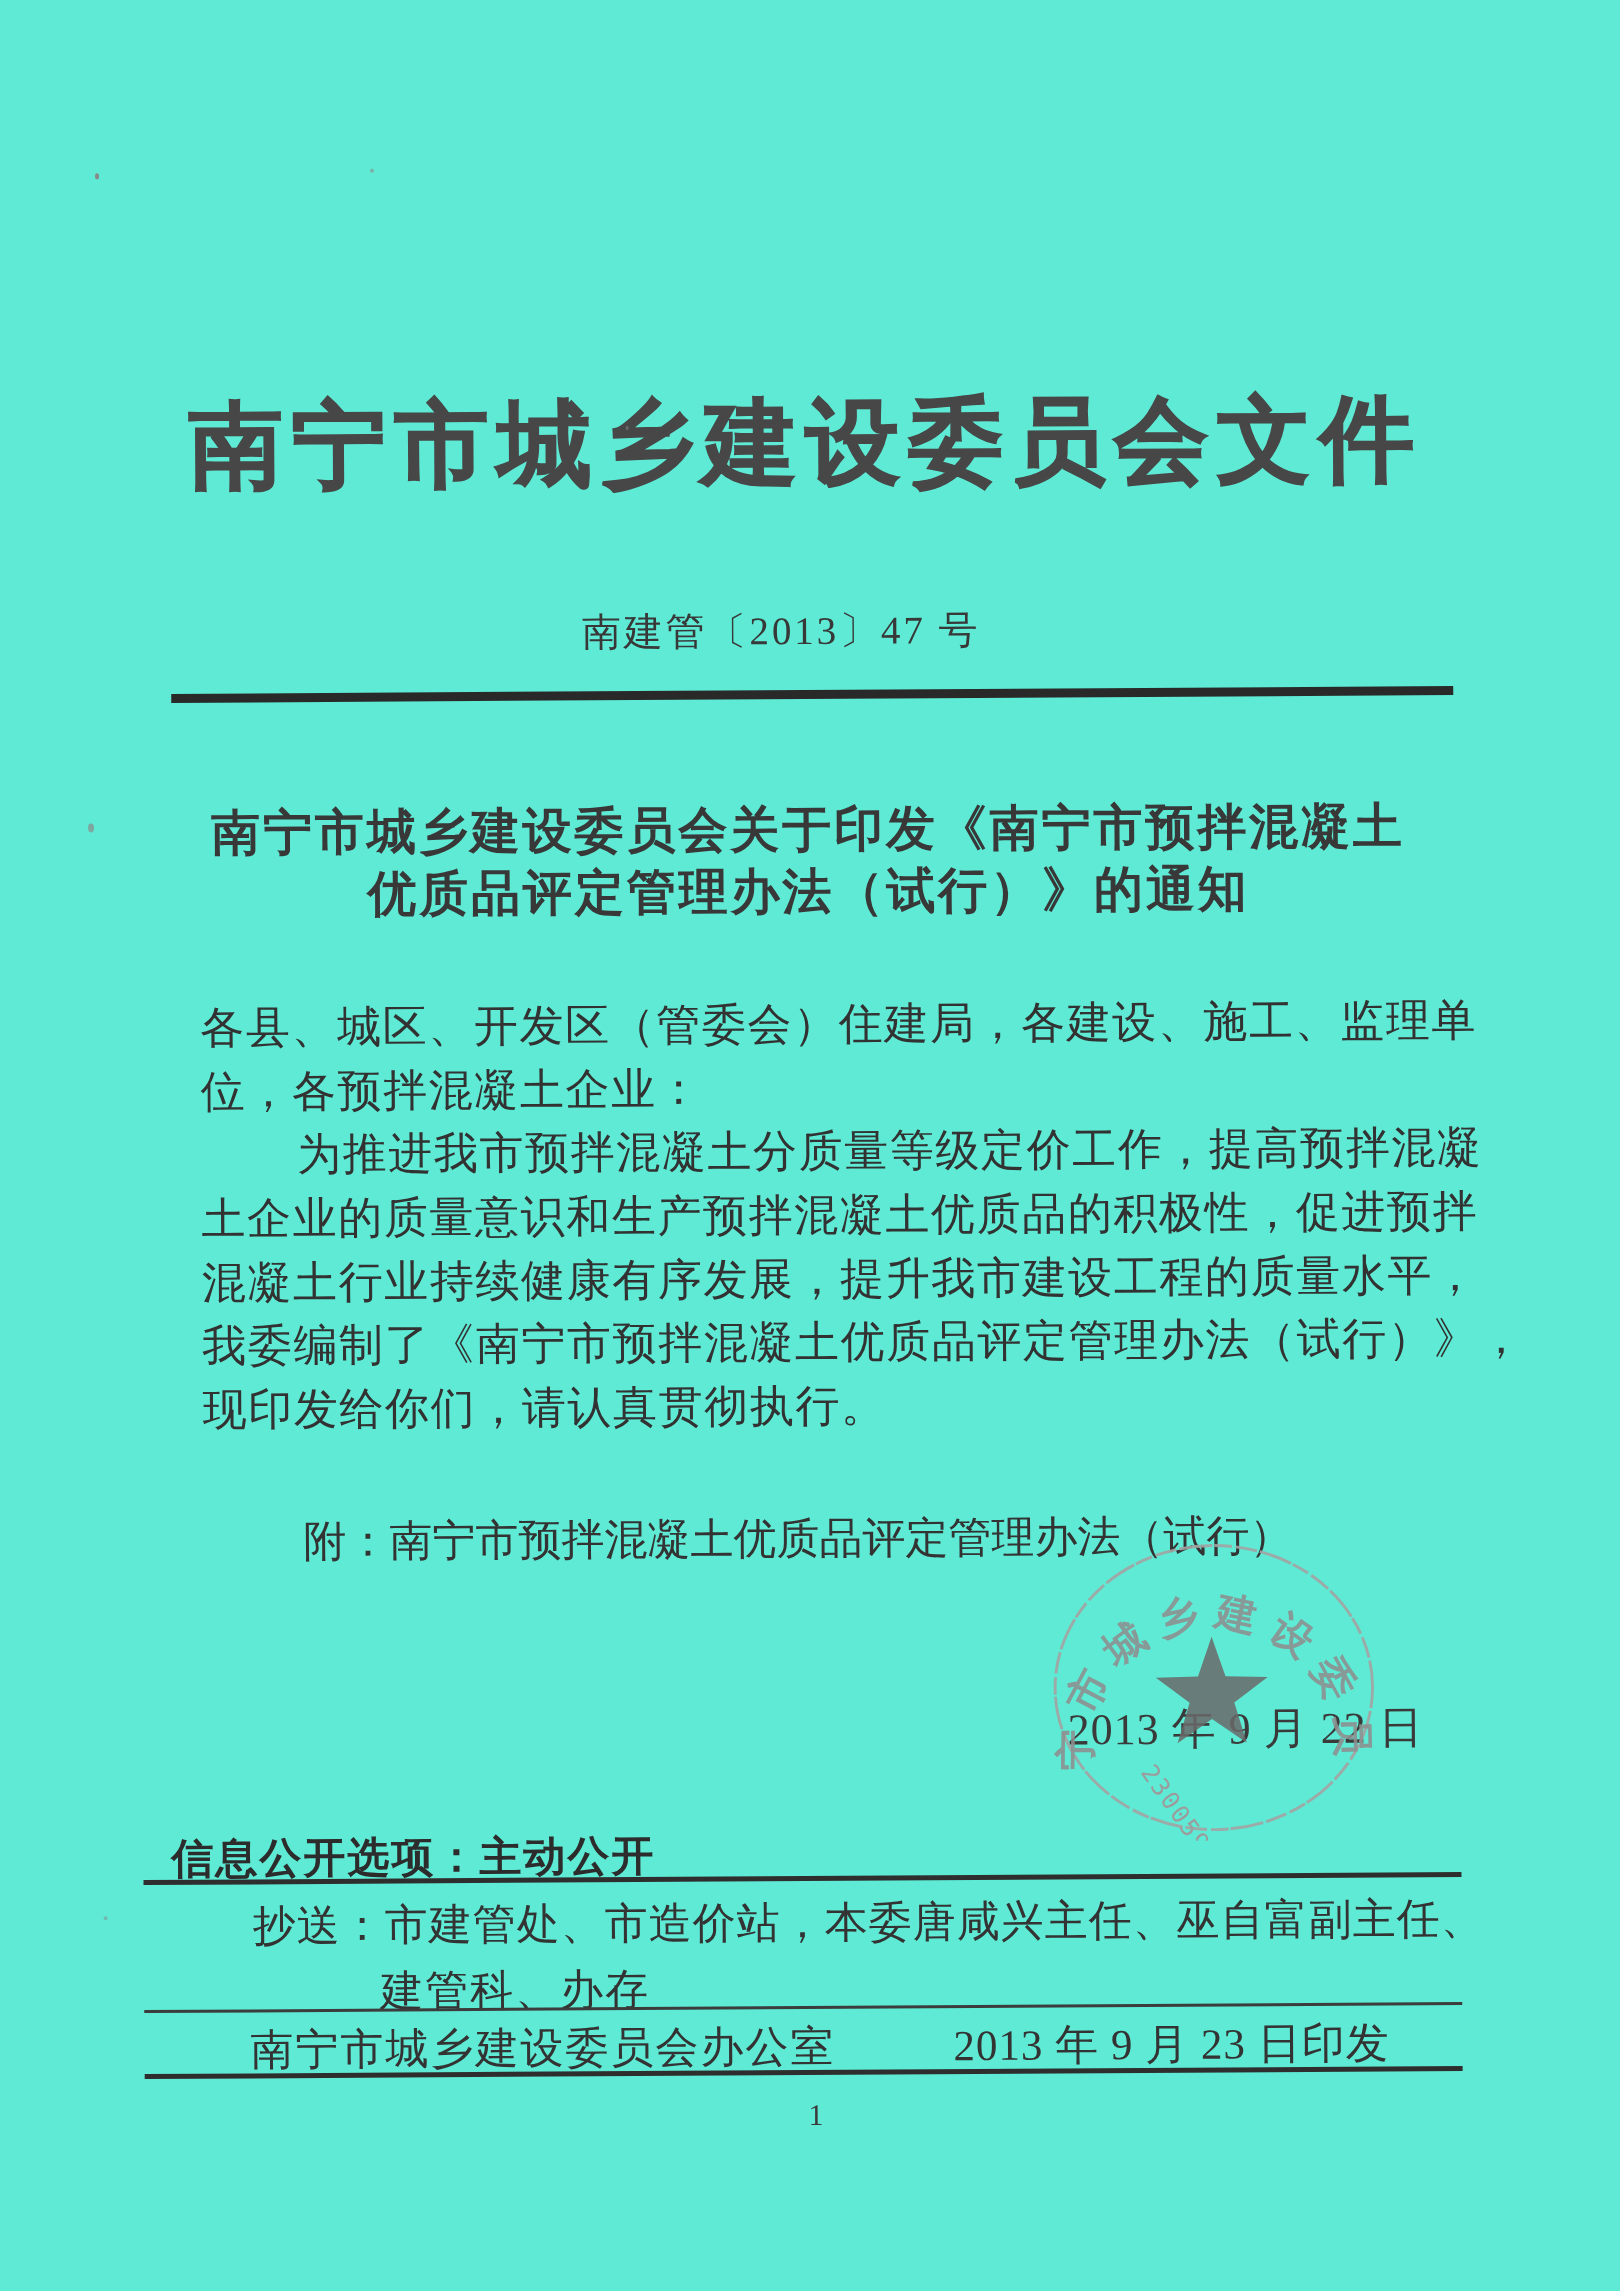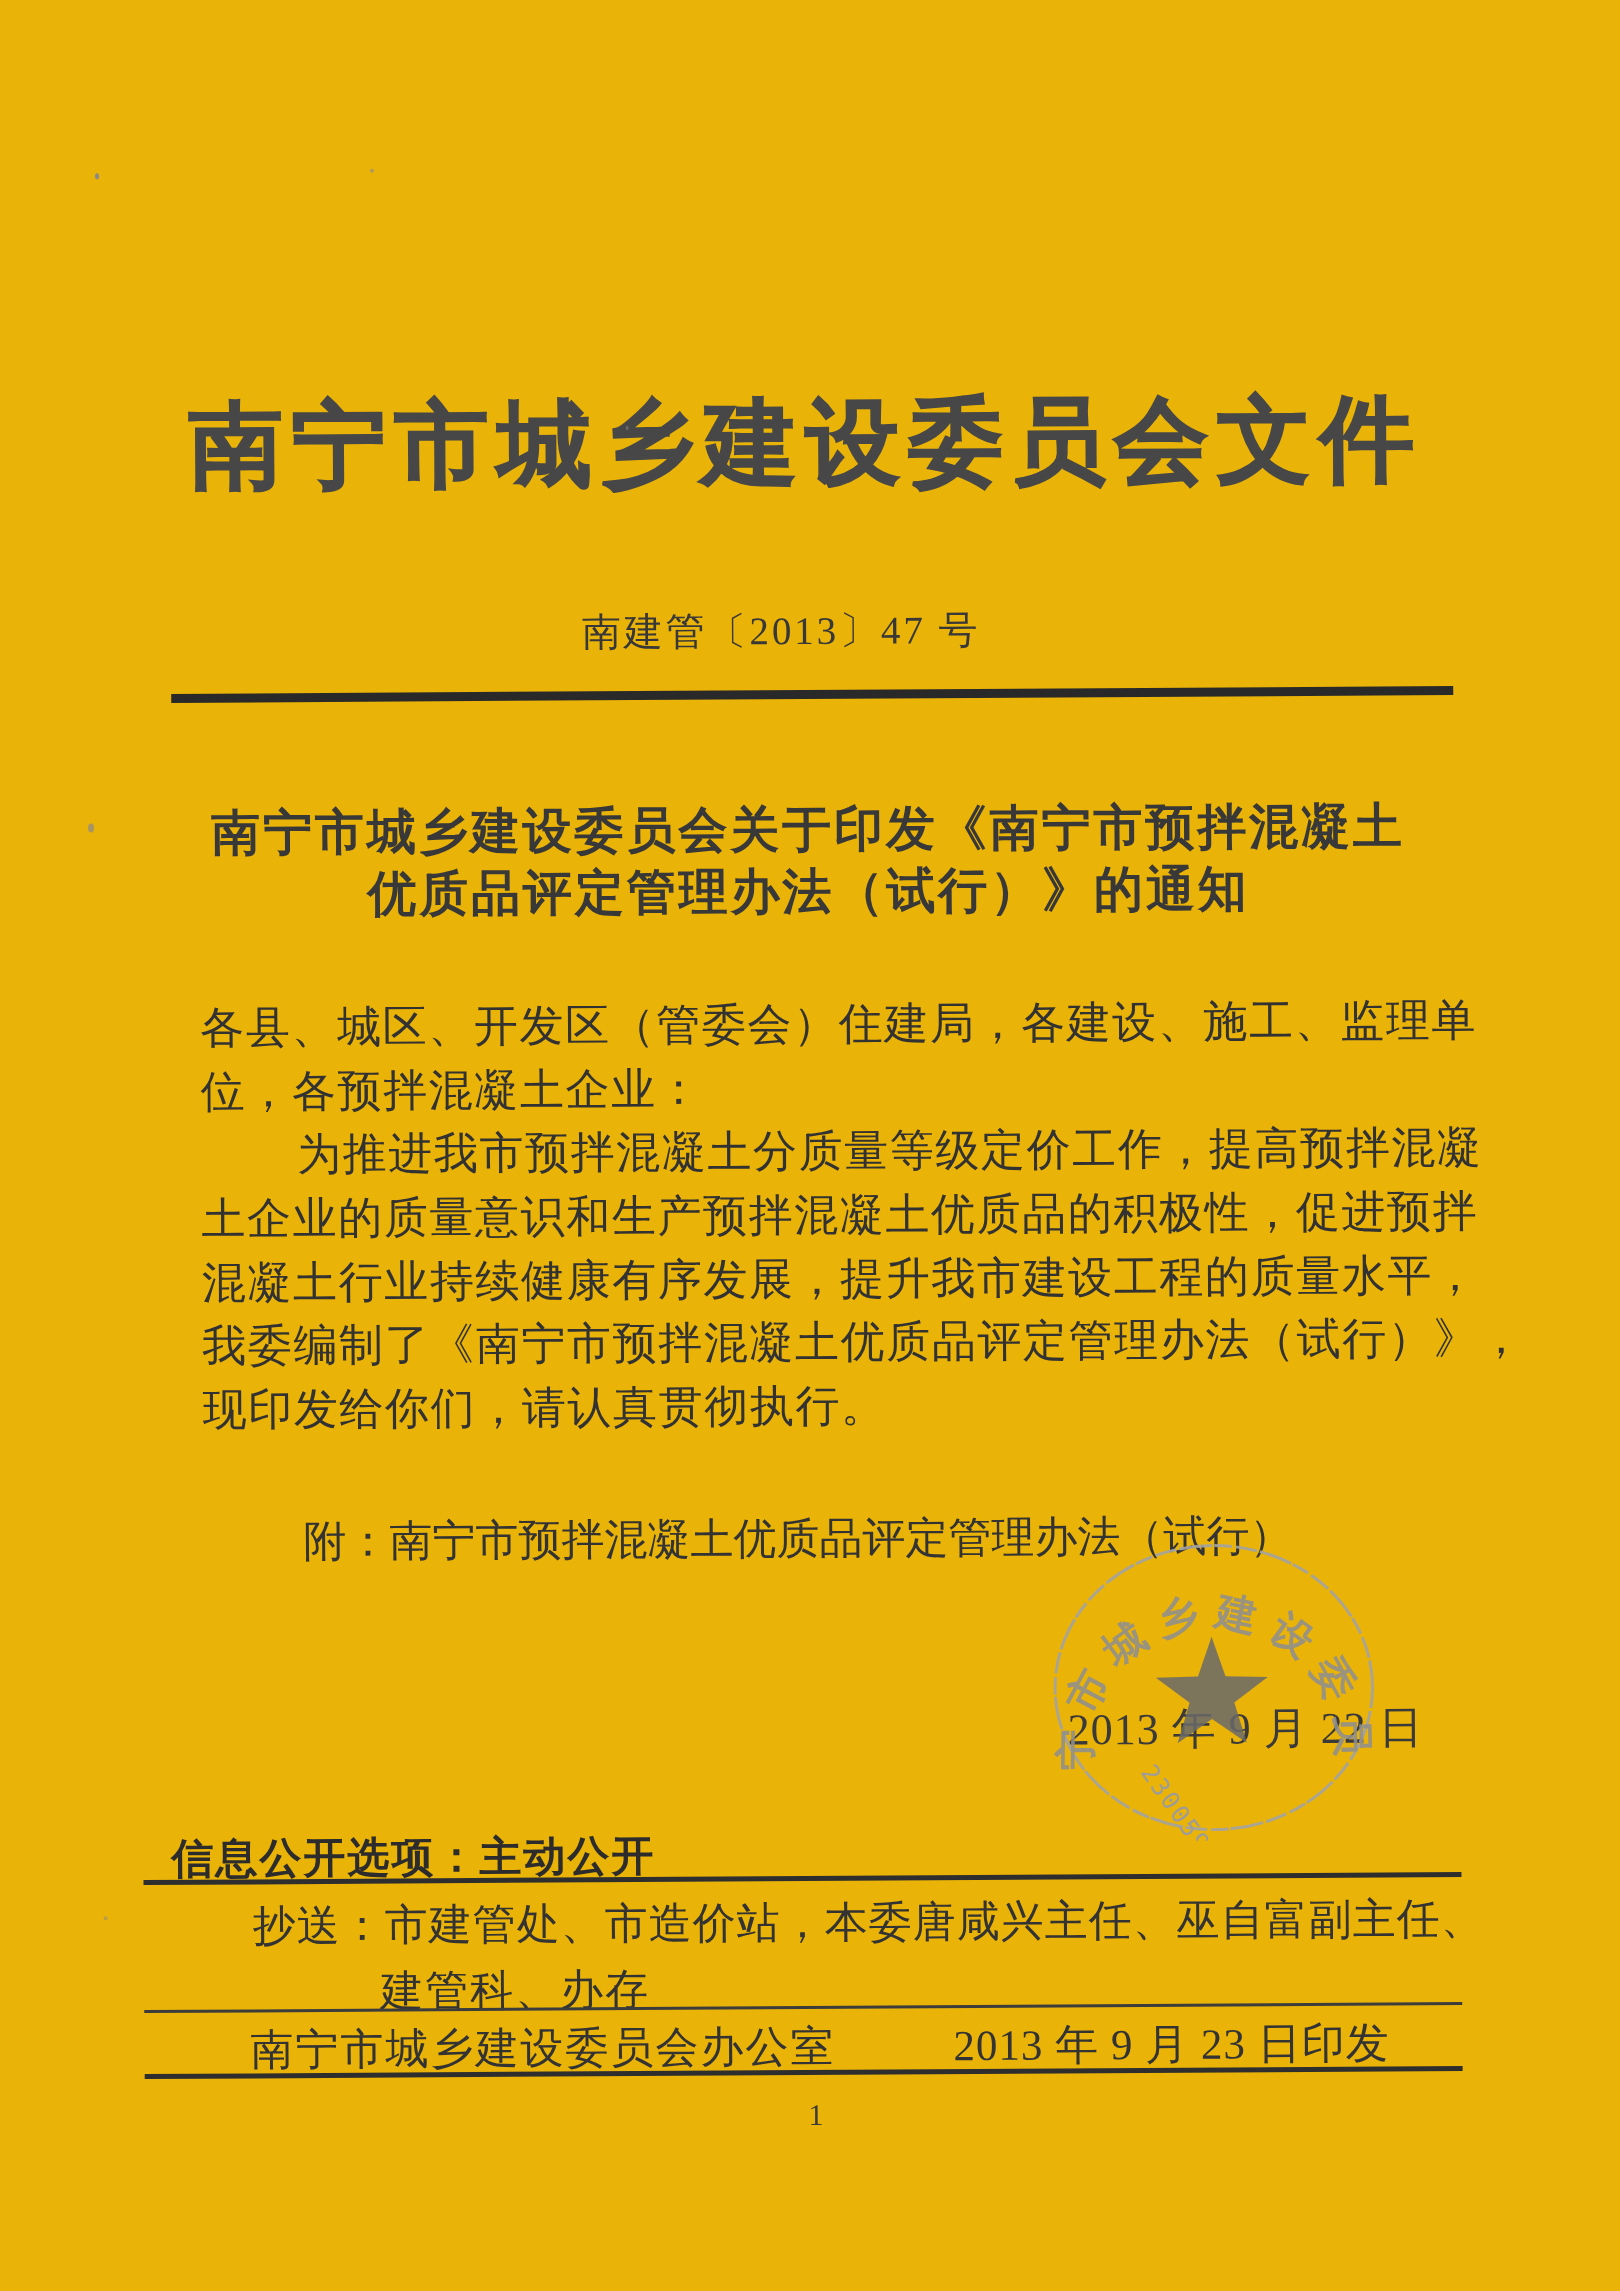--- a/index.html
+++ b/index.html
@@ -1,19 +1,19 @@
 <!DOCTYPE html>
 <html><head>
 <meta charset="utf-8">
 <style>
   html,body{margin:0;padding:0;background:#e8e8e8;}
   .page{
     position:relative;
     width:1620px;height:2292px;
-    background:#eab308;
+    background:#5eead4;
     overflow:hidden;
     font-family:"Liberation Serif","DejaVu Serif",serif;
     color:#2f2f2f;
   }
   .tilt{
     position:absolute;inset:0;
     transform:rotate(-0.35deg);
     transform-origin:50% 50%;
   }
   .abs{position:absolute;}

